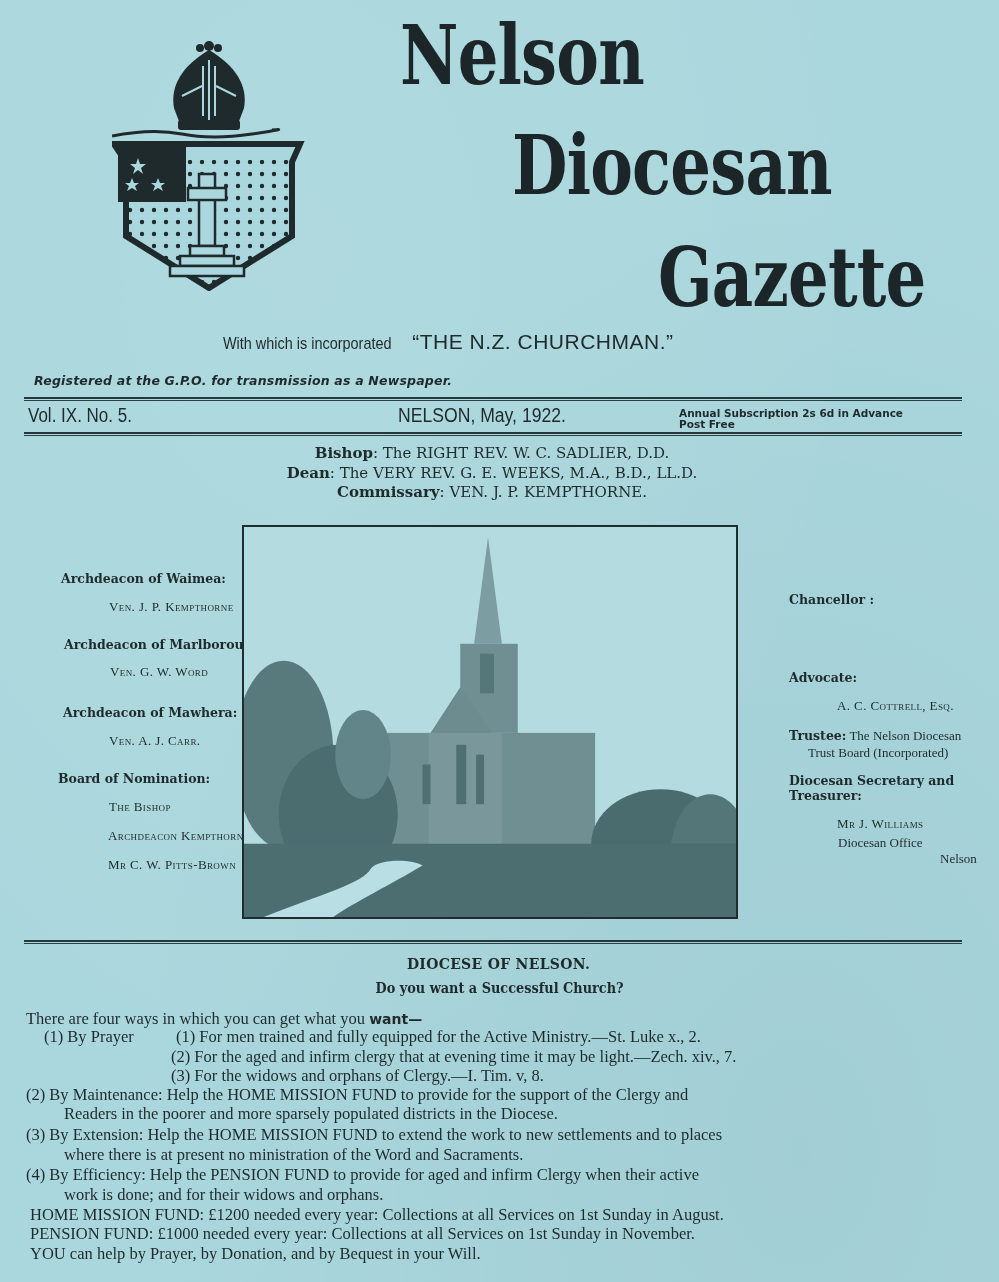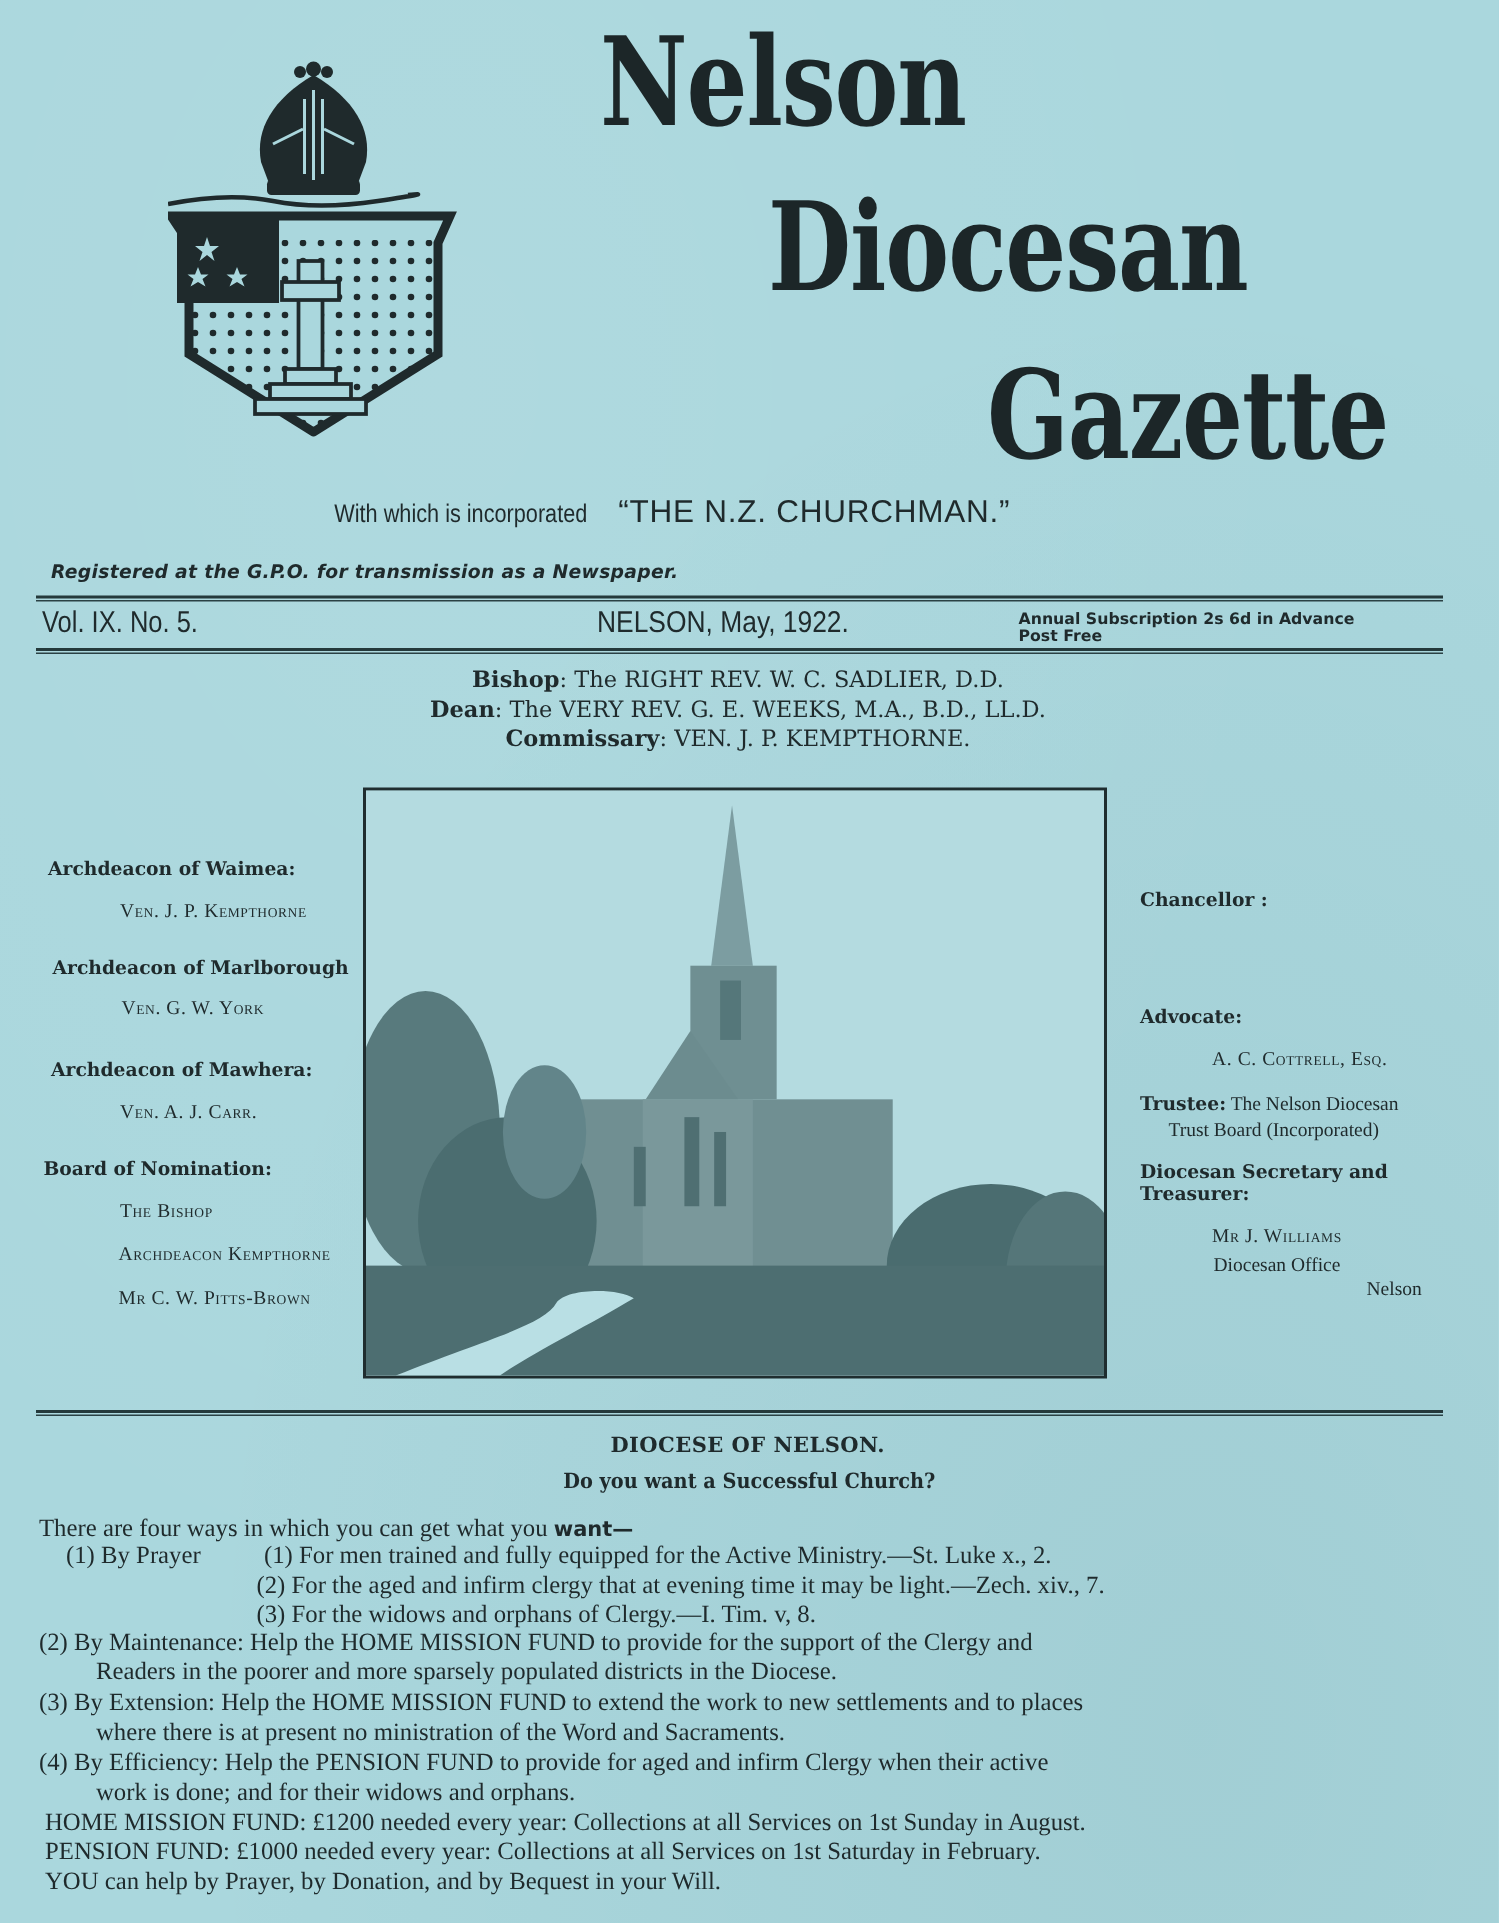--- a/index.html
+++ b/index.html
@@ -6,21 +6,21 @@
   body {
     width: 999px; height: 1282px; overflow: hidden;
     background: #a9d6dc;
     color: #1f2a2c;
     position: relative;
     font-family: "Liberation Serif", serif;
   }
   .page { position: absolute; inset: 0; background:
       radial-gradient(ellipse at 30% 20%, rgba(255,255,255,0.06), transparent 60%),
       radial-gradient(ellipse at 80% 90%, rgba(0,40,50,0.05), transparent 60%),
-      #aad7dd; }
+      #aad7dd; padding-left: 29px; }
 
   
   .crest { position: absolute; left: 112px; top: 36px; width: 195px; height: 255px; }
 
   
   .mast { position: absolute; font-family: "DejaVu Serif", serif; font-weight: bold;
           color: #1c2628; letter-spacing: -1px; transform: scaleX(0.78); transform-origin: left top;
           line-height: 1; }
   .mast-1 { left: 400px; top: 14px; font-size: 82px; }
   .mast-2 { left: 512px; top: 124px; font-size: 82px; }
@@ -144,21 +144,21 @@
   <div class="officers">
     <div><b>Bishop</b>: <span>The RIGHT REV. W. C. SADLIER, D.D.</span></div>
     <div><b>Dean</b>: <span>The VERY REV. G. E. WEEKS, M.A., B.D.,  LL.D.</span></div>
     <div><b>Commissary</b>: <span>VEN. J. P. KEMPTHORNE.</span></div>
   </div>
 
   <div class="side left-col">
     <div class="item h" style="left:32px;top:571px">Archdeacon of Waimea:</div>
     <div class="item v" style="left:32px;top:599px">Ven. J. P. Kempthorne</div>
     <div class="item h" style="left:35px;top:637px">Archdeacon of Marlborough</div>
-    <div class="item v" style="left:33px;top:664px">Ven. G. W. York</div>
+    <div class="item v" style="left:33px;top:664px">Ven. G. W. Word</div>
     <div class="item h" style="left:34px;top:705px">Archdeacon of Mawhera:</div>
     <div class="item v" style="left:32px;top:733px">Ven. A. J. Carr.</div>
     <div class="item h" style="left:29px;top:771px">Board of Nomination:</div>
     <div class="item v" style="left:32px;top:799px">The Bishop</div>
     <div class="item v" style="left:31px;top:828px">Archdeacon Kempthorne</div>
     <div class="item v" style="left:31px;top:857px">Mr C. W. Pitts-Brown</div>
   </div>
 
   <svg class="photo" viewBox="0 0 496 394" preserveAspectRatio="none">
     <rect width="496" height="394" fill="#b4dbe0"></rect>
@@ -217,15 +217,15 @@
   <div class="line" style="left:171px;top:1068px">(3) For the widows  and  orphans of  Clergy.—I. Tim. v, 8.</div>
 
   <div class="line" style="left:26px;top:1087px">(2) By Maintenance:  Help  the  HOME  MISSION  FUND to provide for the support of the Clergy and</div>
   <div class="line" style="left:64px;top:1106px">Readers in the poorer and more sparsely populated districts in the Diocese.</div>
   <div class="line" style="left:26px;top:1127px">(3) By Extension: Help the HOME MISSION FUND  to extend the work to new settlements and to places</div>
   <div class="line" style="left:64px;top:1147px">where there is at present no ministration of the Word and Sacraments.</div>
   <div class="line" style="left:26px;top:1167px">(4) By Efficiency:  Help  the  PENSION FUND  to  provide for aged and infirm Clergy when their active</div>
   <div class="line" style="left:64px;top:1187px">work is done; and for their widows  and orphans.</div>
 
   <div class="line" style="left:30px;top:1207px">HOME MISSION FUND: £1200 needed every year:  Collections at all Services on 1st Sunday in August.</div>
-  <div class="line" style="left:30px;top:1226px">PENSION  FUND:  £1000  needed  every  year:  Collections at all Services on 1st Saturday in February.</div>
+  <div class="line" style="left:30px;top:1226px">PENSION  FUND:  £1000  needed  every  year:  Collections at all Services on 1st Sunday in November.</div>
   <div class="line" style="left:30px;top:1246px">YOU can help by Prayer, by Donation, and by Bequest in your Will.</div>
 </div>
 
 </body></html>

